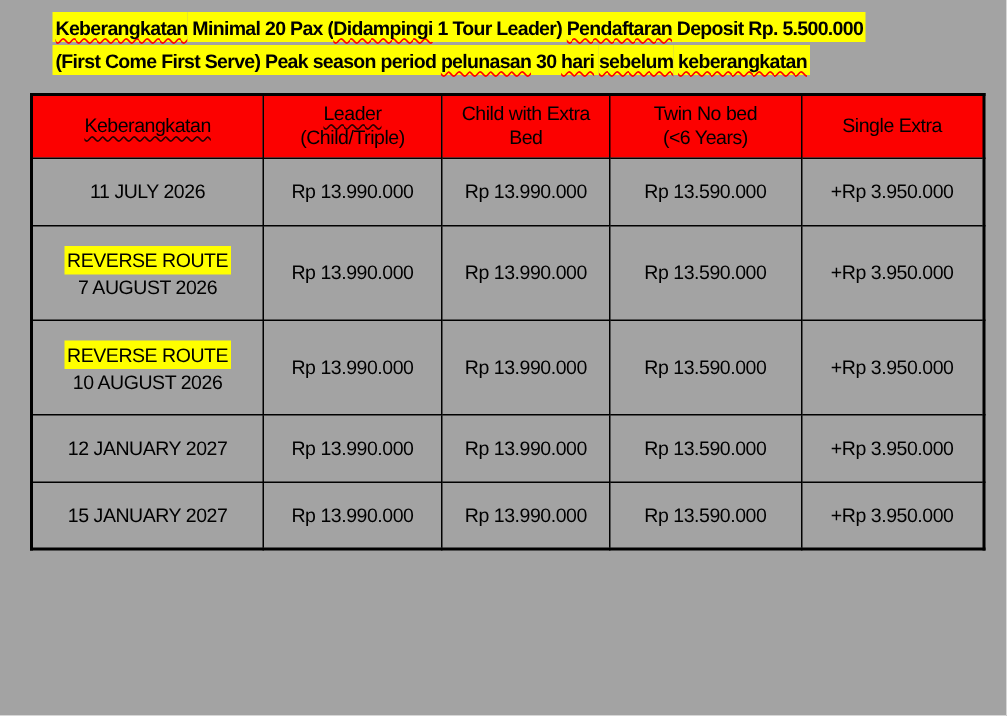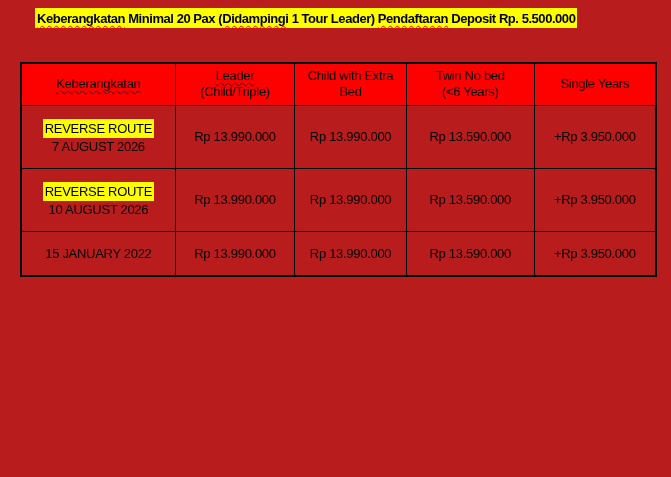--- a/index.html
+++ b/index.html
@@ -5,21 +5,21 @@
   html, body {
     margin: 0;
     padding: 0;
     background: #ffffff;
     font-family: "Liberation Sans", sans-serif;
   }
   .page {
     position: relative;
     width: 671px;
     height: 477px;
-    background: #b91c1c;
+    background: #a3a3a3;
     overflow: hidden;
     color: #000;
   }
 
   
   .title {
     position: absolute;
     left: 35px;
     top: 8px;
     font-weight: bold;
@@ -92,20 +92,21 @@
     display: inline-block;
   }
 </style>
 </head>
 <body>
 
 <div class="page">
 
   <div class="title">
     <div class="line"><span class="sq">Keberangkatan</span><span> Minimal 20 Pax (</span><span class="sq">Didampingi</span><span> 1 Tour Leader) </span><span class="sq">Pendaftaran</span><span> Deposit Rp. 5.500.000</span></div>
+    <div class="line"><span>(First Come First Serve) Peak season period </span><span class="sq">pelunasan</span><span> 30 </span><span class="sq">hari</span><span> </span><span class="sq">sebelum</span><span> </span><span class="sq">keberangkatan</span></div>
   </div>
 
   <table class="price">
     <colgroup>
       <col class="c1">
         <col class="c2">
         <col class="c3">
         <col class="c4">
         <col class="c5">
     </colgroup>
@@ -120,41 +121,55 @@
           </th>
           <th>
             <div><span>Child with Extra</span></div>
             <div><span>Bed</span></div>
           </th>
           <th>
             <div><span>Twin No bed</span></div>
             <div><span>(&lt;6 Years)</span></div>
           </th>
           <th>
-            <div><span>Single Years</span></div>
+            <div><span>Single Extra</span></div>
           </th>
         </tr>
     </thead>
     <tbody>
+        <tr>
+          <td><span>11 JULY 2026</span></td>
+          <td>Rp 13.990.000</td>
+          <td>Rp 13.990.000</td>
+          <td>Rp 13.590.000</td>
+          <td>+Rp 3.950.000</td>
+        </tr>
         <tr class="tall">
           <td><span class="hl">REVERSE ROUTE</span><br><span>7 AUGUST 2026</span></td>
           <td>Rp 13.990.000</td>
           <td>Rp 13.990.000</td>
           <td>Rp 13.590.000</td>
           <td>+Rp 3.950.000</td>
         </tr>
         <tr class="tall">
           <td><span class="hl">REVERSE ROUTE</span><br><span>10 AUGUST 2026</span></td>
           <td>Rp 13.990.000</td>
           <td>Rp 13.990.000</td>
           <td>Rp 13.590.000</td>
           <td>+Rp 3.950.000</td>
         </tr>
         <tr>
-          <td><span>15 JANUARY 2022</span></td>
+          <td><span>12 JANUARY 2027</span></td>
+          <td>Rp 13.990.000</td>
+          <td>Rp 13.990.000</td>
+          <td>Rp 13.590.000</td>
+          <td>+Rp 3.950.000</td>
+        </tr>
+        <tr>
+          <td><span>15 JANUARY 2027</span></td>
           <td>Rp 13.990.000</td>
           <td>Rp 13.990.000</td>
           <td>Rp 13.590.000</td>
           <td>+Rp 3.950.000</td>
         </tr>
       </tbody>
   </table>
 
 </div>
 

